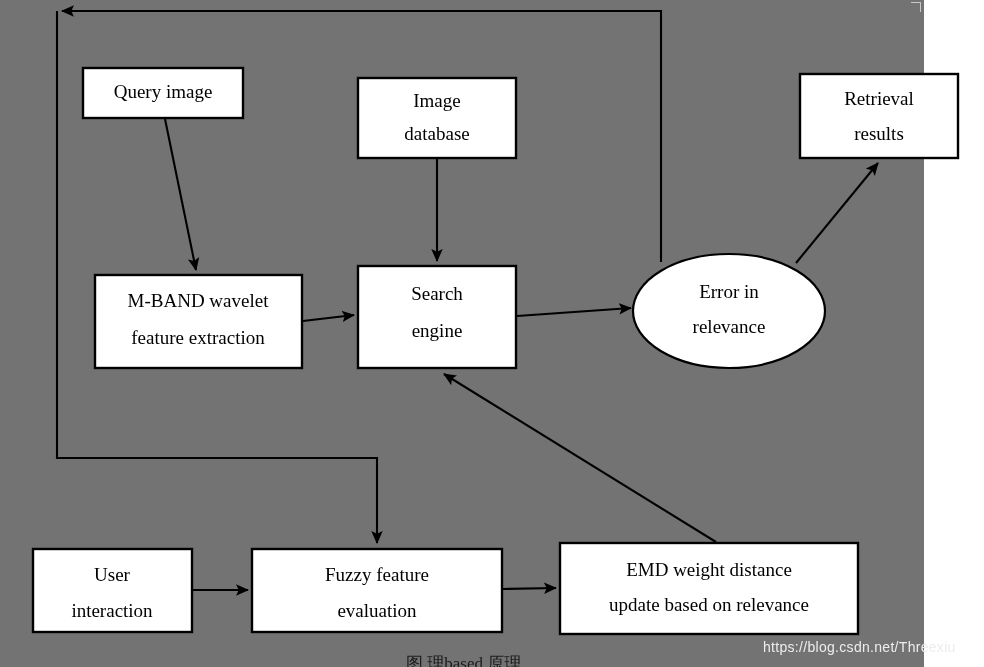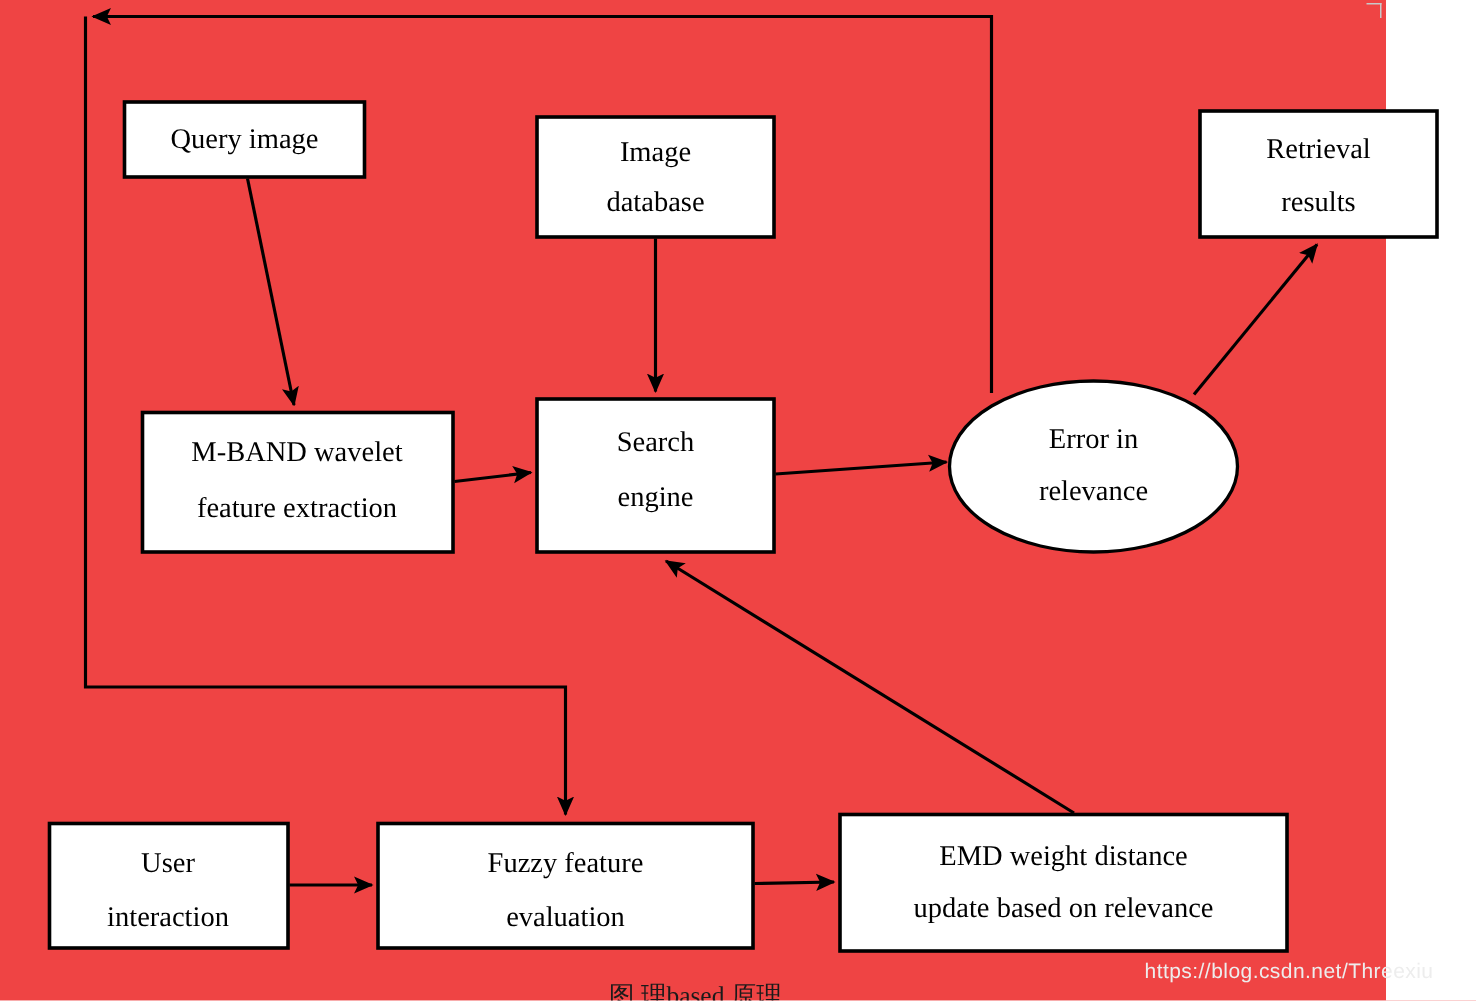--- a/index.html
+++ b/index.html
@@ -12,21 +12,21 @@
     width: 984px;
     height: 667px;
     overflow: hidden;
     font-family: "Liberation Serif", "DejaVu Serif", serif;
     position: relative;
   }
   #diagram-root {
     position: relative;
     width: 924px;
     height: 667px;
-    background: #ef4444;
+    background: #737373;
   }
   svg.diagram-canvas {
     position: absolute;
     top: 0;
     left: 0;
     width: 984px;
     height: 667px;
     display: block;
   }
   .node-label {

